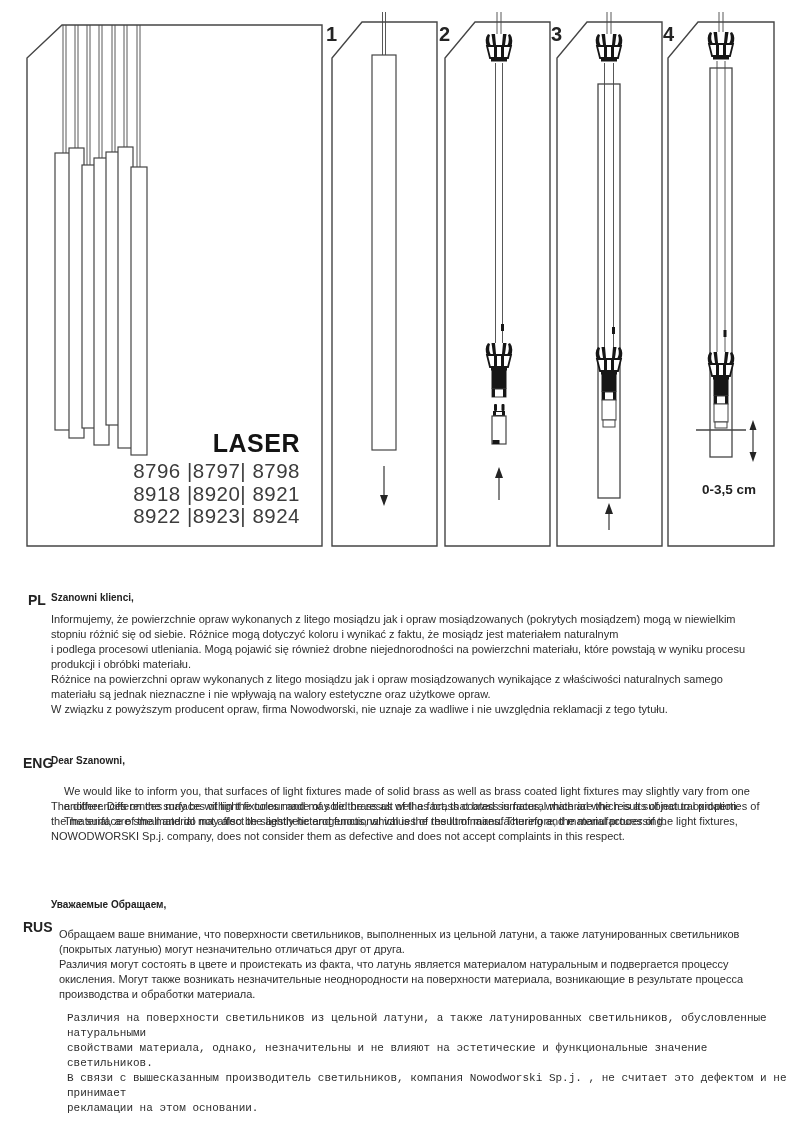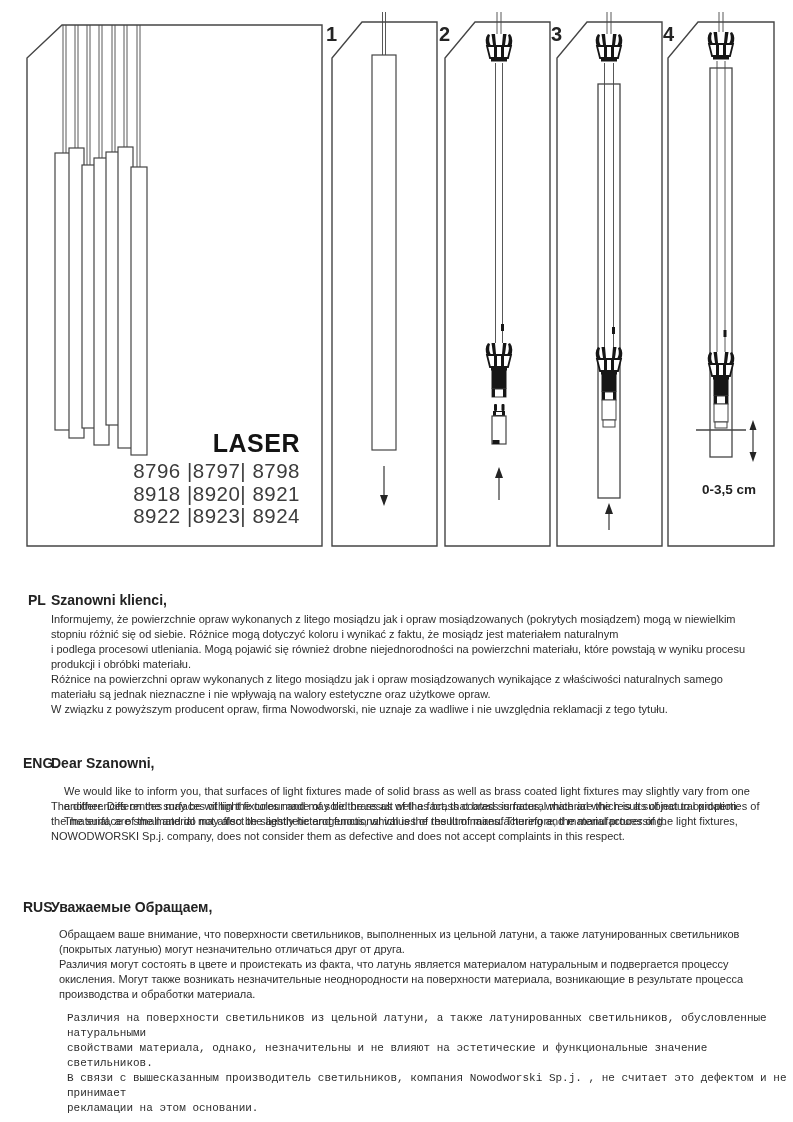--- a/index.html
+++ b/index.html
@@ -13,21 +13,21 @@
   .ln2{stroke:#454545;stroke-width:1.3;fill:none;}
   .tube{fill:#fff;stroke:#454545;stroke-width:1.2;}
   .tube-open{fill:none;stroke:#454545;stroke-width:1.3;}
   .blk{fill:#161616;stroke:none;}
   .band{fill:#fff;stroke:#454545;stroke-width:1;}
   .stepnum{font-size:20px;font-weight:bold;fill:#242424;}
   .brand{font-size:25px;font-weight:bold;fill:#141414;letter-spacing:0.5px;}
   .models{font-size:20.5px;fill:#3c3c3c;letter-spacing:0.5px;}
   .range{font-size:13.5px;font-weight:bold;fill:#222;}
   .lang-label{position:absolute;font-size:14px;font-weight:bold;color:#222;}
-  .sec-heading{position:absolute;font-size:14px;font-weight:bold;color:#222;}
+  .sec-heading{position:absolute;font-size:10px;font-weight:bold;color:#222;}
   .para{position:absolute;font-size:11px;line-height:15px;color:#2d2d2d;
         white-space:pre-line;width:731px;}
 </style>
 </head>
 <body>
 
 <div class="page">
 
   <svg width="793" height="570" viewBox="0 0 793 570">
     <defs>
@@ -167,21 +167,21 @@
     <span class="sec-heading" style="left:51px;top:755px;">Dear Szanowni,</span>
     <p class="para" style="left:51px;top:771px;margin:13px;">We would like to inform you, that surfaces of light fixtures made of solid brass as well as brass coated light fixtures may slightly vary from one
 another. Differences may be within the colour and may be the result of the fact, that brass is natural material which is a subject to oxidation.
 The surface of the material may also be slightly heterogenous, which is the result of manufacturing and material processing.</p>
     <p class="para" style="left:51px;top:799px;margin:0;">The differences on the surfaces of light fixtures made of solid brass as well as brass coated surfaces, which are the results of natural properties of
 the material, are small and do not affect the aesthetic and functional values of the luminaires. Therefore, the manufacturer of the light fixtures,
 NOWODWORSKI Sp.j. company, does not consider them as defective and does not accept complaints in this respect.</p>
   </section>
 
   <section>
-    <span class="lang-label" style="left:23px;top:899px;">RUS</span>
+    <span class="lang-label" style="left:23px;top:919px;">RUS</span>
     <span class="sec-heading" style="left:51px;top:899px;">Уважаемые Обращаем,</span>
     <p class="para" style="left:51px;top:919px;margin:8px;">Обращаем ваше внимание, что поверхности светильников, выполненных из цельной латуни, а также латунированных светильников
 (покрытых латунью) могут незначительно отличаться друг от друга.
 Различия могут состоять в цвете и проистекать из факта, что латунь является материалом натуральным и подвергается процессу
 окисления. Могут также возникать незначительные неоднородности на поверхности материала, возникающие в результате процесса
 производства и обработки материала.</p>
     <p class="para" style="left:51px;top:995px;margin:16px;font-family:Liberation Mono, monospace;">Различия на поверхности светильников из цельной латуни, а также латунированных светильников, обусловленные натуральными
 свойствами материала, однако, незначительны и не влияют на эстетические и функциональные значение светильников.
 В связи с вышесказанным производитель светильников, компания Nowodworski Sp.j. , не считает это дефектом и не принимает
 рекламации на этом основании.</p>

